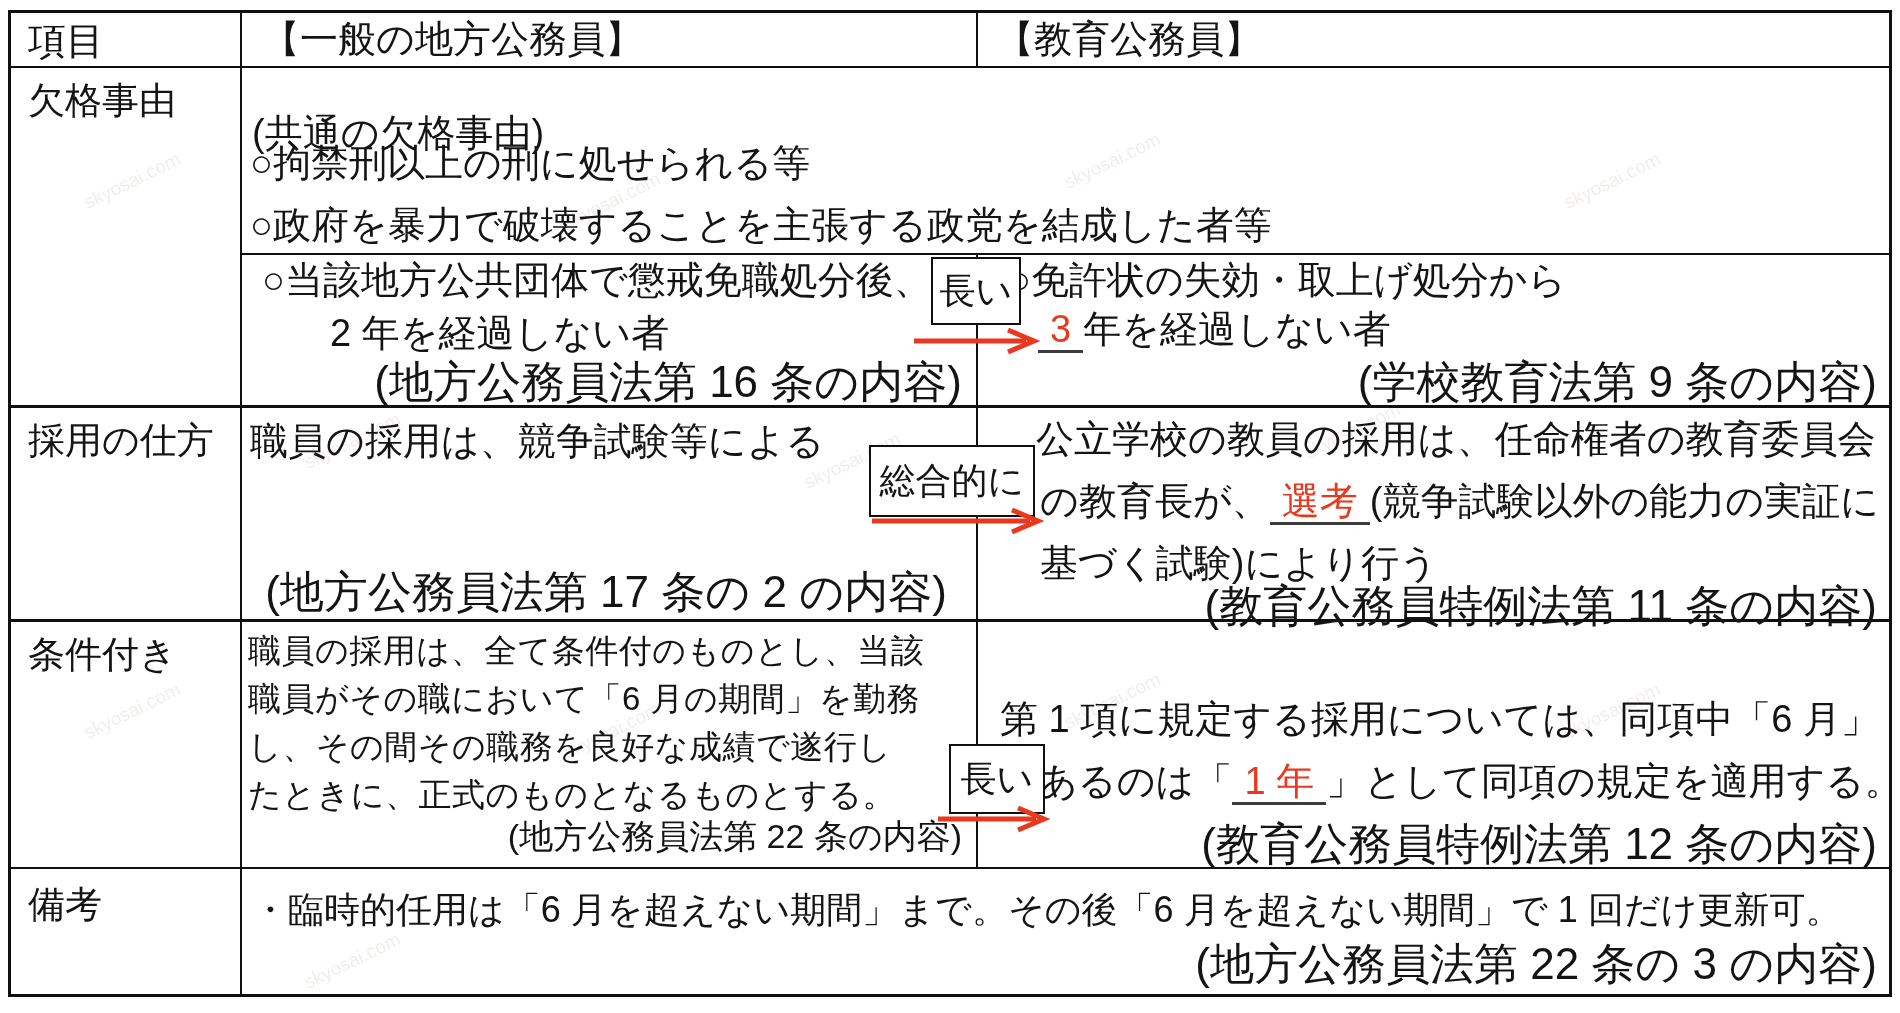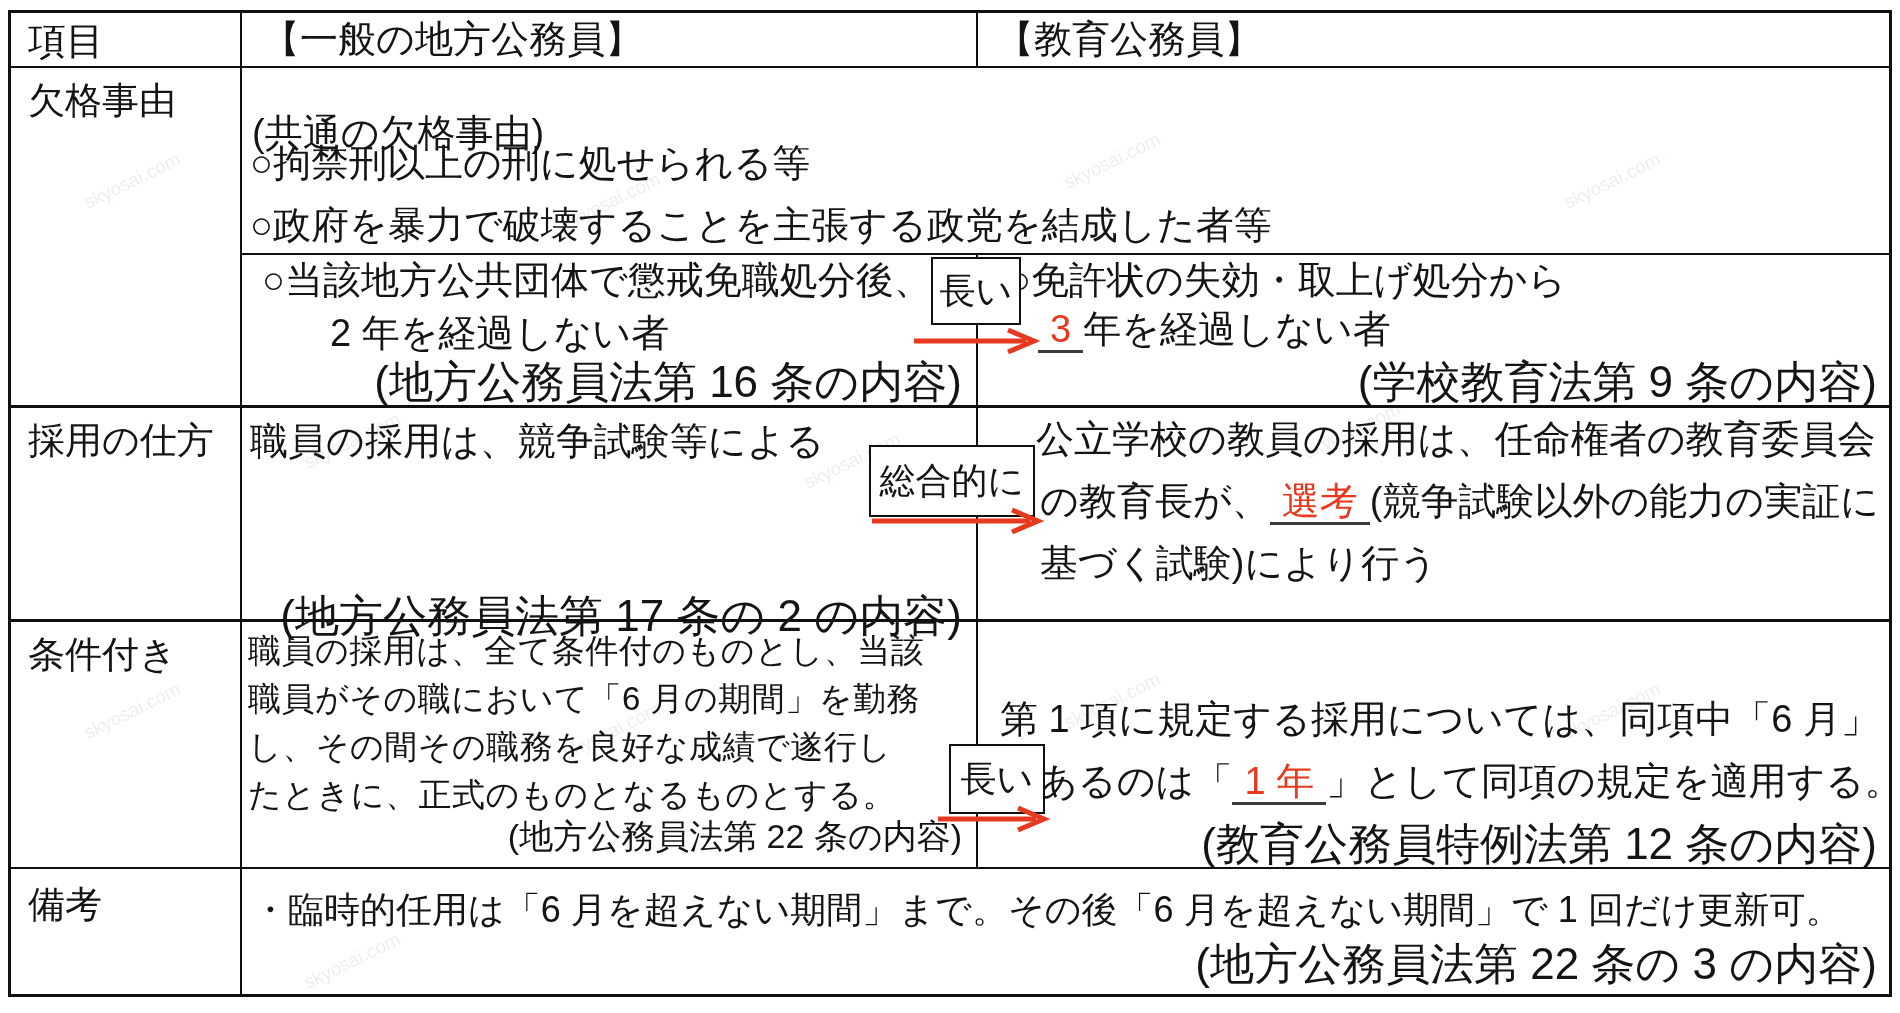--- a/index.html
+++ b/index.html
@@ -77,35 +77,36 @@
 
   <div class="abs txt-lg" style="left:1008px;top:259px;">○免許状の失効・取上げ処分から</div>
   <div class="abs txt-lg" style="left:1038px;top:308px;">
     <span class="redline">3</span><span>年を経過しない者</span>
   </div>
   <div class="abs cite" style="left:995px;top:358px;width:882px;">(学校教育法第 9 条の内容)</div>
 
   <div class="abs txt" style="left:28px;top:420px;">採用の仕方</div>
 
   <div class="abs txt-lg" style="left:250px;top:420px;">職員の採用は、競争試験等による</div>
-  <div class="abs cite" style="left:250px;top:592px;width:712px;">(地方公務員法第 17 条の 2 の内容)</div>
+  <div class="abs cite" style="left:250px;top:568px;width:712px;text-align:center;">(地方公務員法第 17 条の 2 の内容)</div>
 
   <div class="callout" style="left:869px;top:445px;width:162px;height:68px;">
     <span>総合的に</span>
   </div>
   <svg class="arrow" style="left:870px;top:506px;" width="180" height="30" viewBox="0 0 180 30">
     <line x1="2" y1="15" x2="160" y2="15" stroke="#e7391f" stroke-width="5"></line>
     <polyline points="142,4 168,15 142,26" fill="none" stroke="#e7391f" stroke-width="5"></polyline>
   </svg>
 
   <div class="abs txt-lg" style="left:1036px;top:418px;">公立学校の教員の採用は、任命権者の教育委員会</div>
   <div class="abs txt-lg" style="left:1040px;top:480px;">
     <span>の教育長が、</span><span class="redline">選考</span><span>(競争試験以外の能力の実証に</span>
   </div>
   <div class="abs txt-lg" style="left:1040px;top:542px;">基づく試験)により行う</div>
+  <div class="abs cite" style="left:995px;top:582px;width:882px;">(教育公務員特例法第 11 条の内容)</div>
 
   <div class="abs txt" style="left:28px;top:634px;">条件付き</div>
 
   <div class="abs txt-sm" style="left:248px;top:632px;">職員の採用は、全て条件付のものとし、当該</div>
   <div class="abs txt-sm" style="left:248px;top:680px;">職員がその職において「6 月の期間」を勤務</div>
   <div class="abs txt-sm" style="left:248px;top:728px;">し、その間その職務を良好な成績で遂行し</div>
   <div class="abs txt-sm" style="left:248px;top:776px;">たときに、正式のものとなるものとする。</div>
   <div class="abs cite" style="left:246px;top:818px;width:716px;font-size:34px;">(地方公務員法第 22 条の内容)</div>
 
   <div class="callout" style="left:949px;top:744px;width:92px;height:66px;">

